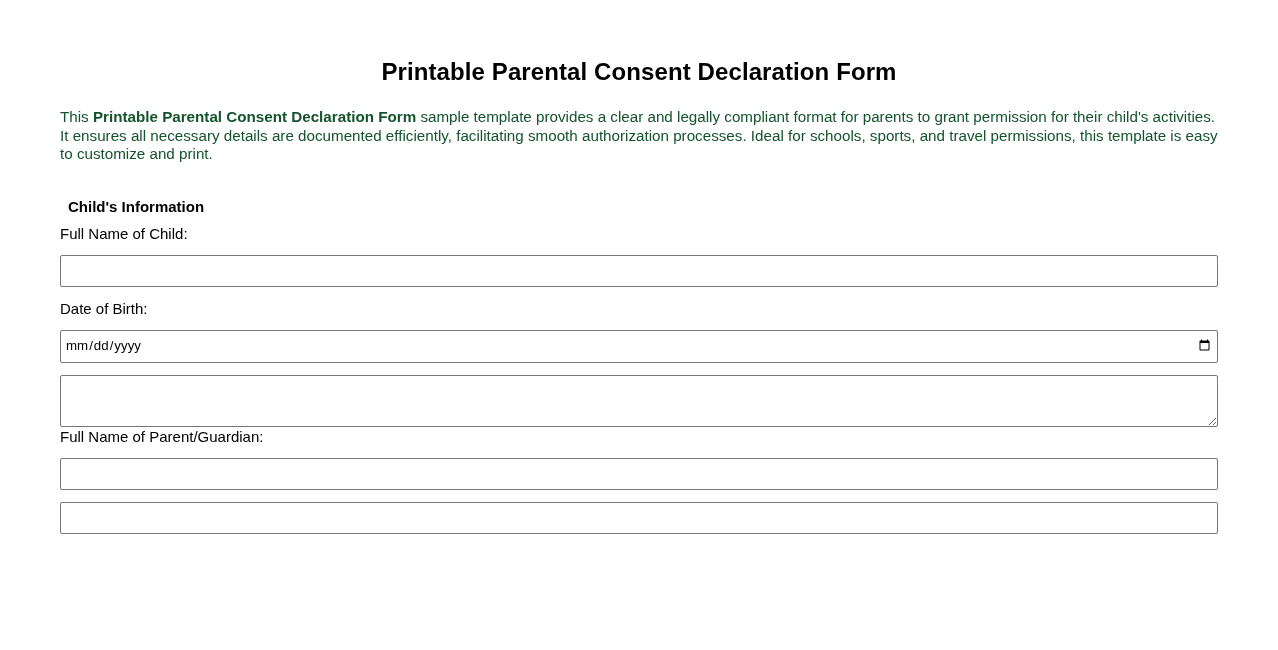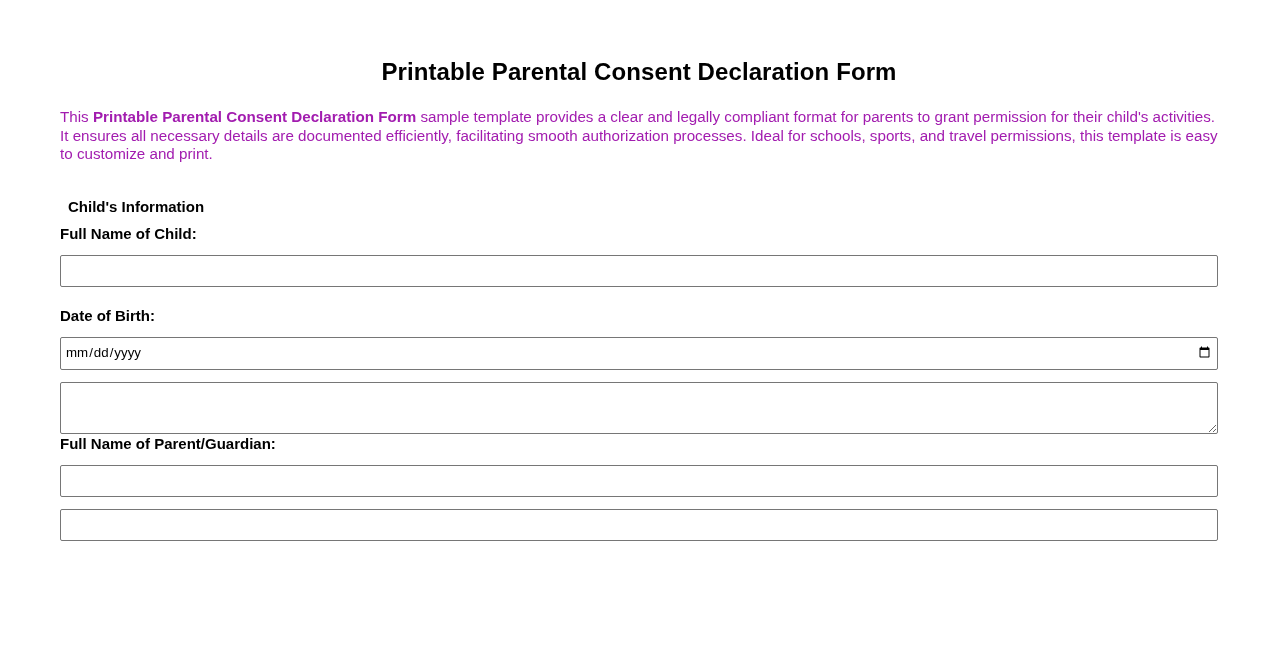--- a/index.html
+++ b/index.html
@@ -25,40 +25,40 @@
     font-weight: bold;
     margin: 0;
     padding-top: 58px;
     letter-spacing: 0.1px;
   }
   .intro {
     font-size: 15.2px;
     line-height: 18.5px;
     margin: 0;
     padding-top: 22px;
-    color: #a21caf;
+    color: #14532d;
   }
   .intro b {
     font-weight: bold;
   }
   .section-heading {
     font-size: 15px;
     font-weight: bold;
     margin: 8px;
     padding-top: 25px;
     line-height: 19px;
   }
   .field-label {
     font-size: 15px;
-    font-weight: bold;
+    font-weight: normal;
     margin: 0;
     line-height: 19px;
   }
   .field-label.spaced {
-    padding-top: 19px;
+    padding-top: 12px;
   }
   .field-label.tight {
     padding-top: 0px;
   }
   input.text-field {
     display: block;
     box-sizing: border-box;
     width: 1158px;
     height: 32px;
     margin-top: 12px;

